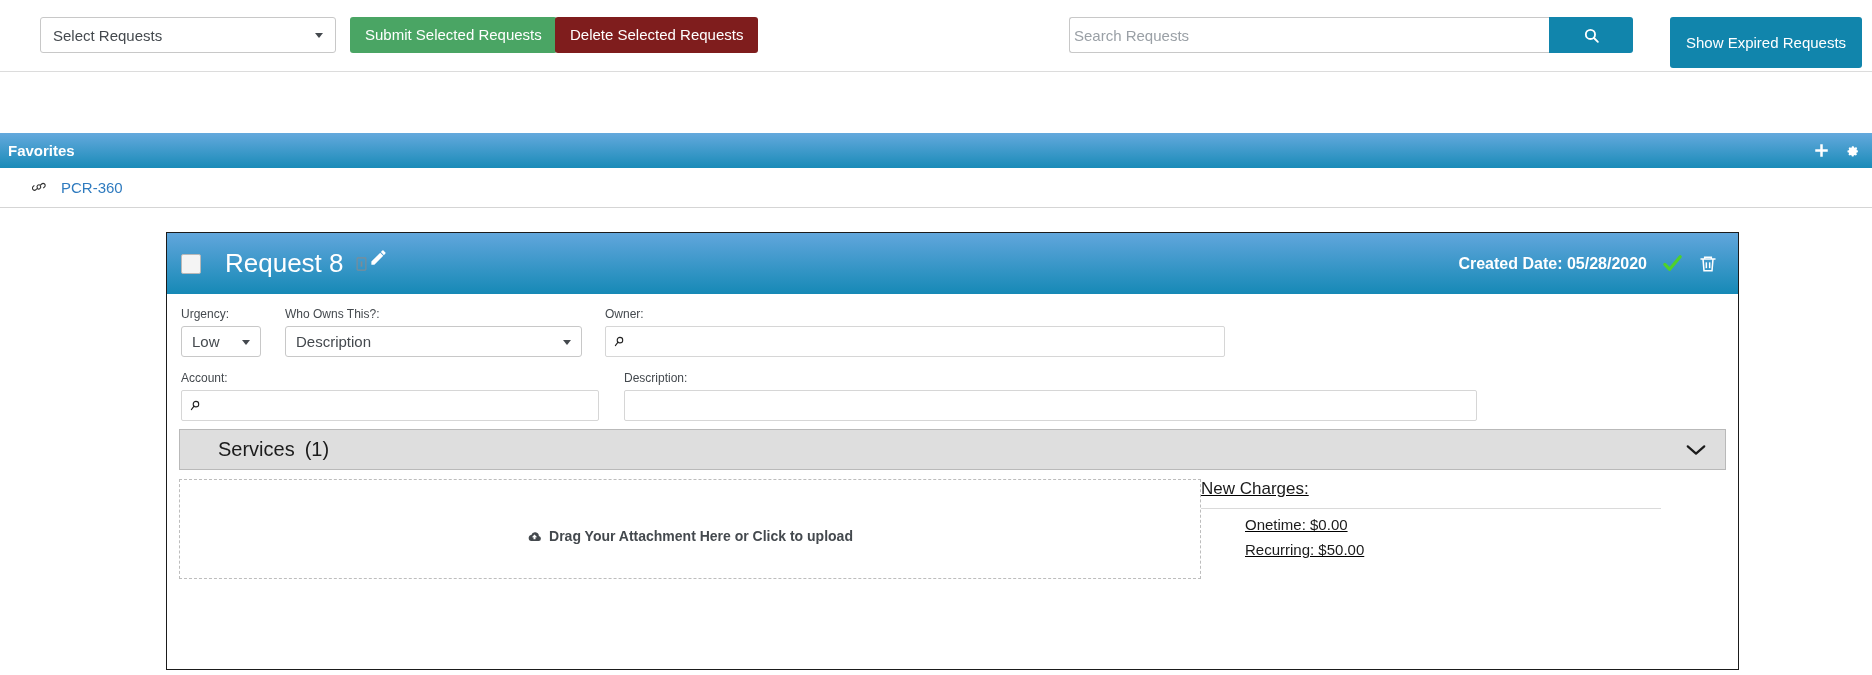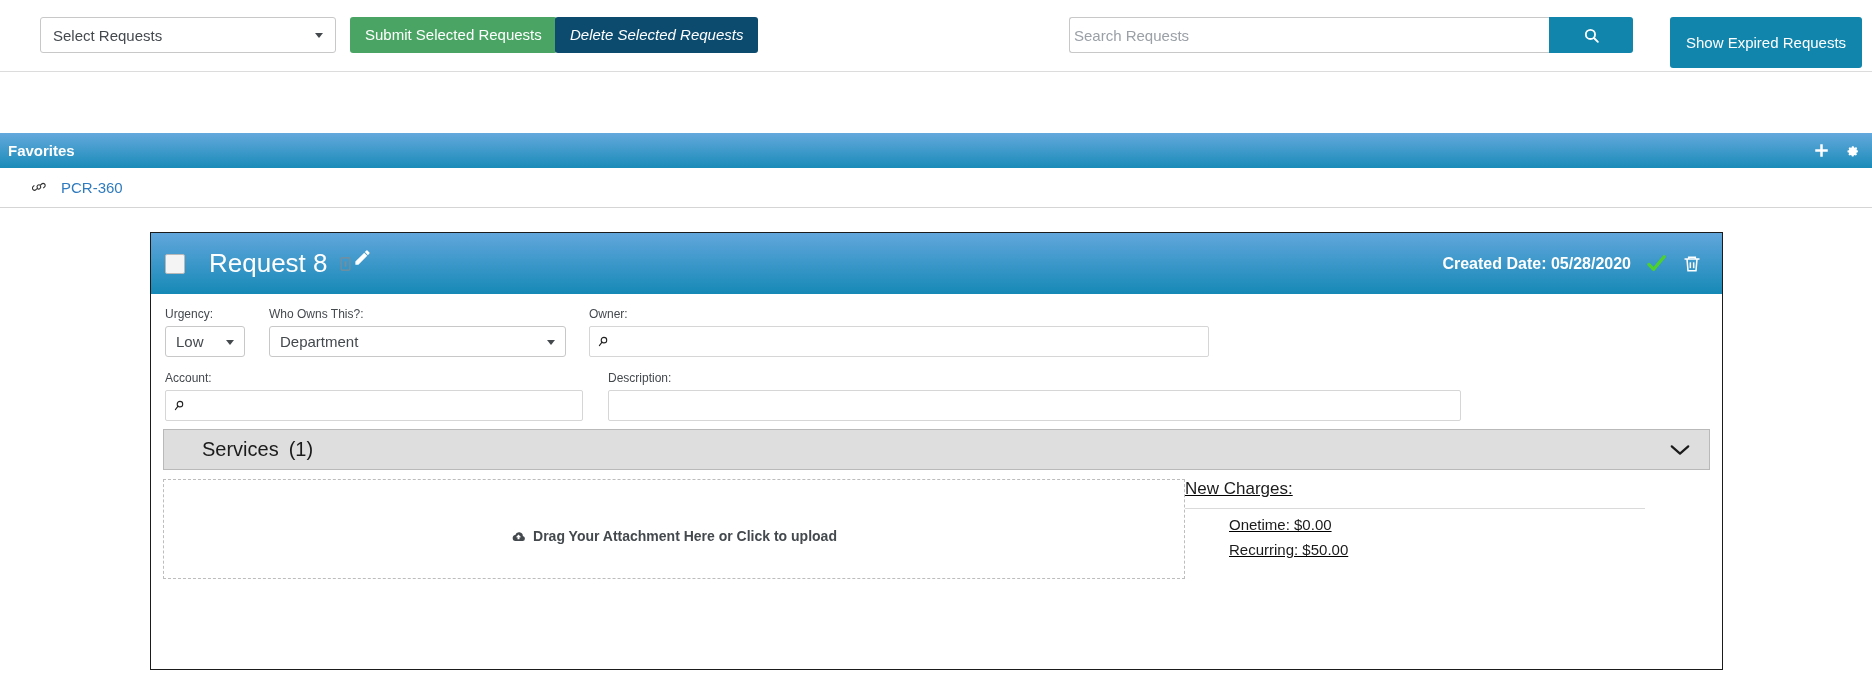--- a/index.html
+++ b/index.html
@@ -56,29 +56,28 @@
     font-size: 15px;
     font-family: "Liberation Sans", sans-serif;
     cursor: pointer;
     line-height: 36px;
   }
   .btn-delete {
     position: absolute;
     left: 555px; top: 17px;
     height: 36px;
     padding: 0 15px;
-    background: #0c4a6e;
+    background: #7f1d1d;
     color: #ffffff;
     border: none;
     border-radius: 3px;
     font-size: 15px;
     font-family: "Liberation Sans", sans-serif;
     cursor: pointer;
     line-height: 36px;
-    font-style: italic;
   }
 
   .search-wrap {
     position: absolute;
     left: 1069px; top: 17px;
     height: 36px;
     display: flex;
   }
   .search-input {
     width: 480px; height: 36px;
@@ -156,21 +155,21 @@
     color: #2f7bbf;
     font-size: 15px;
     text-decoration: none;
     cursor: pointer;
   }
   .chain-icon { color: #333; display: flex; align-items: center; }
 
   
   .request-card {
     position: absolute;
-    left: 150px; top: 232px;
+    left: 166px; top: 232px;
     width: 1573px; height: 438px;
     border: 1px solid #1b1b1b;
     background: #ffffff;
   }
 
   .card-header {
     position: relative;
     height: 61px;
     background: linear-gradient(to bottom, #61a6dc 0%, #1689b6 100%);
     display: flex;
@@ -447,21 +446,21 @@
           <span>Low</span>
           <span class="caret"></span>
         </div>
       </div>
 
       <div class="gap-urg-owns"></div>
 
       <div class="field">
         <span class="field-label">Who Owns This?:</span>
         <div class="sel-box w-owns">
-          <span>Department</span>
+          <span>Description</span>
           <span class="caret"></span>
         </div>
       </div>
 
       <div class="gap-owns-owner"></div>
 
       <div class="field">
         <span class="field-label">Owner:</span>
         <div class="txt-box w-owner">
           <span class="lookup-glyph">

